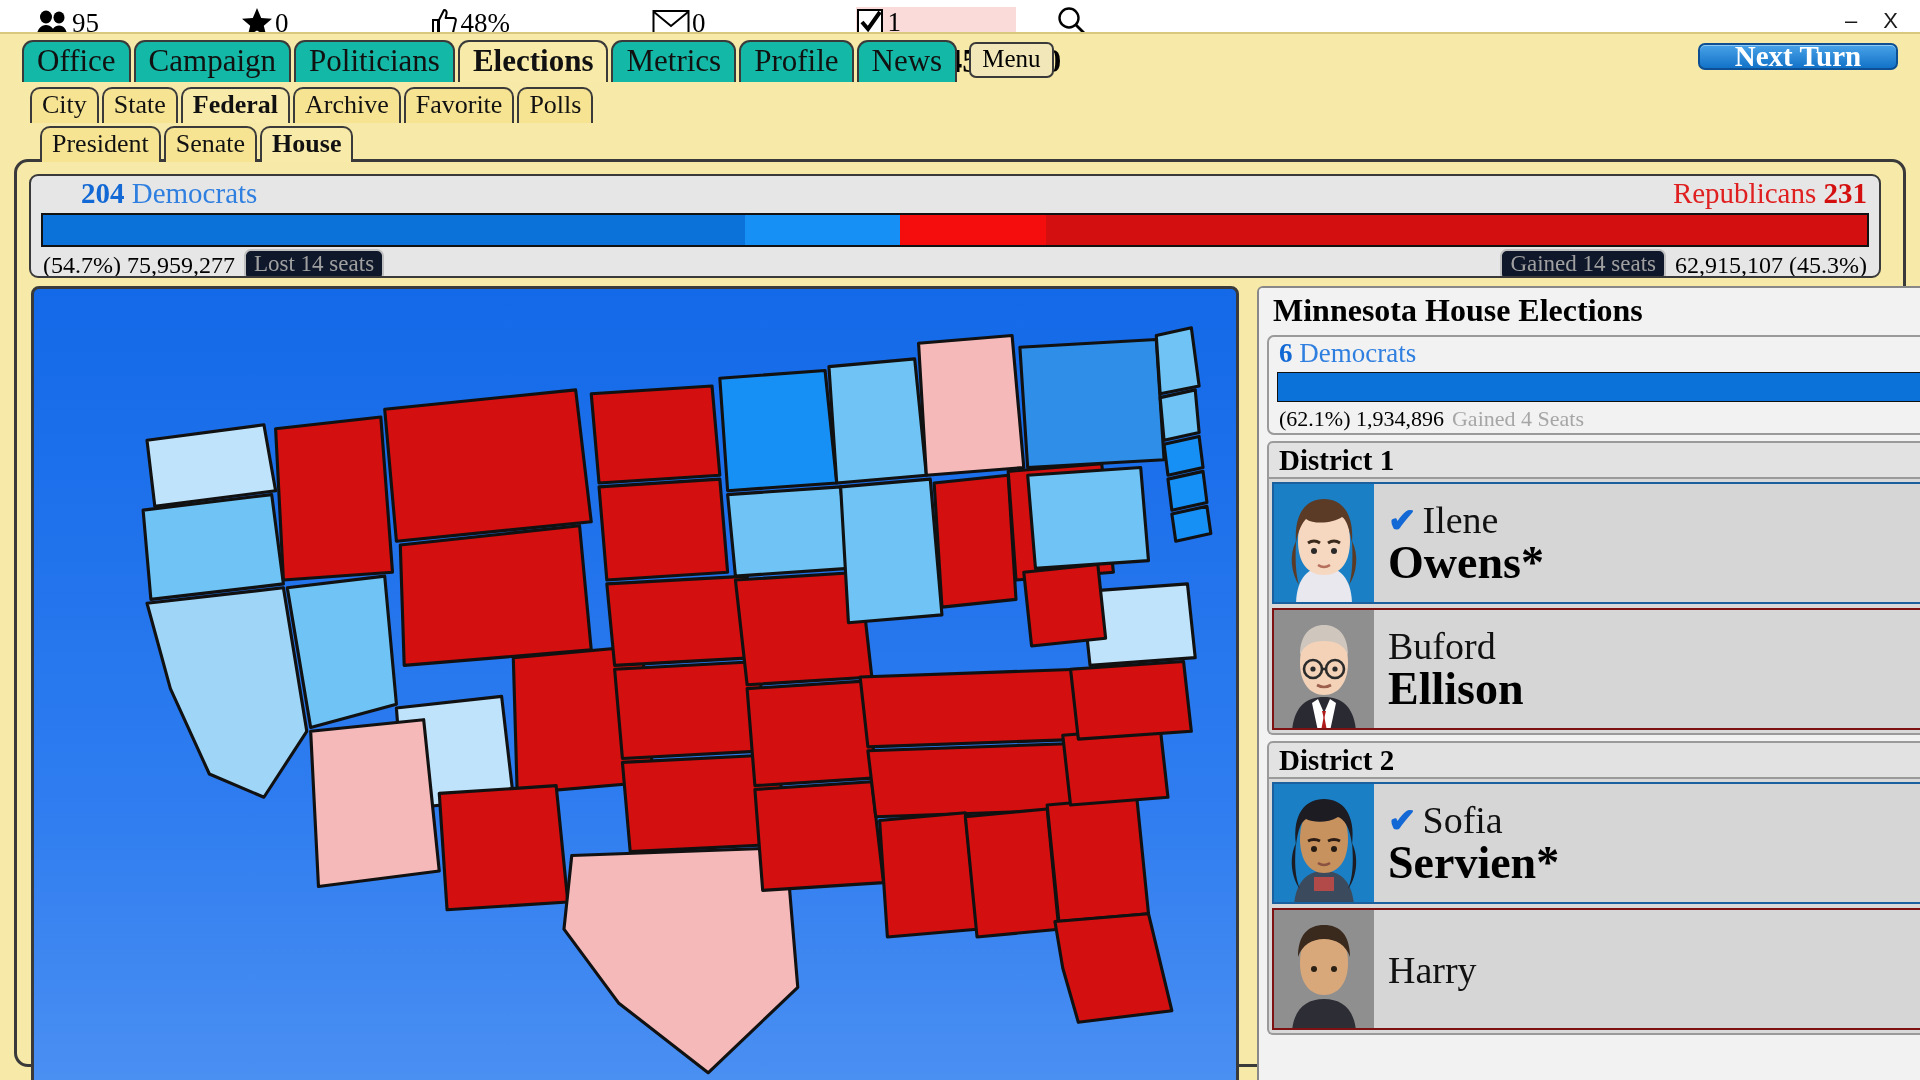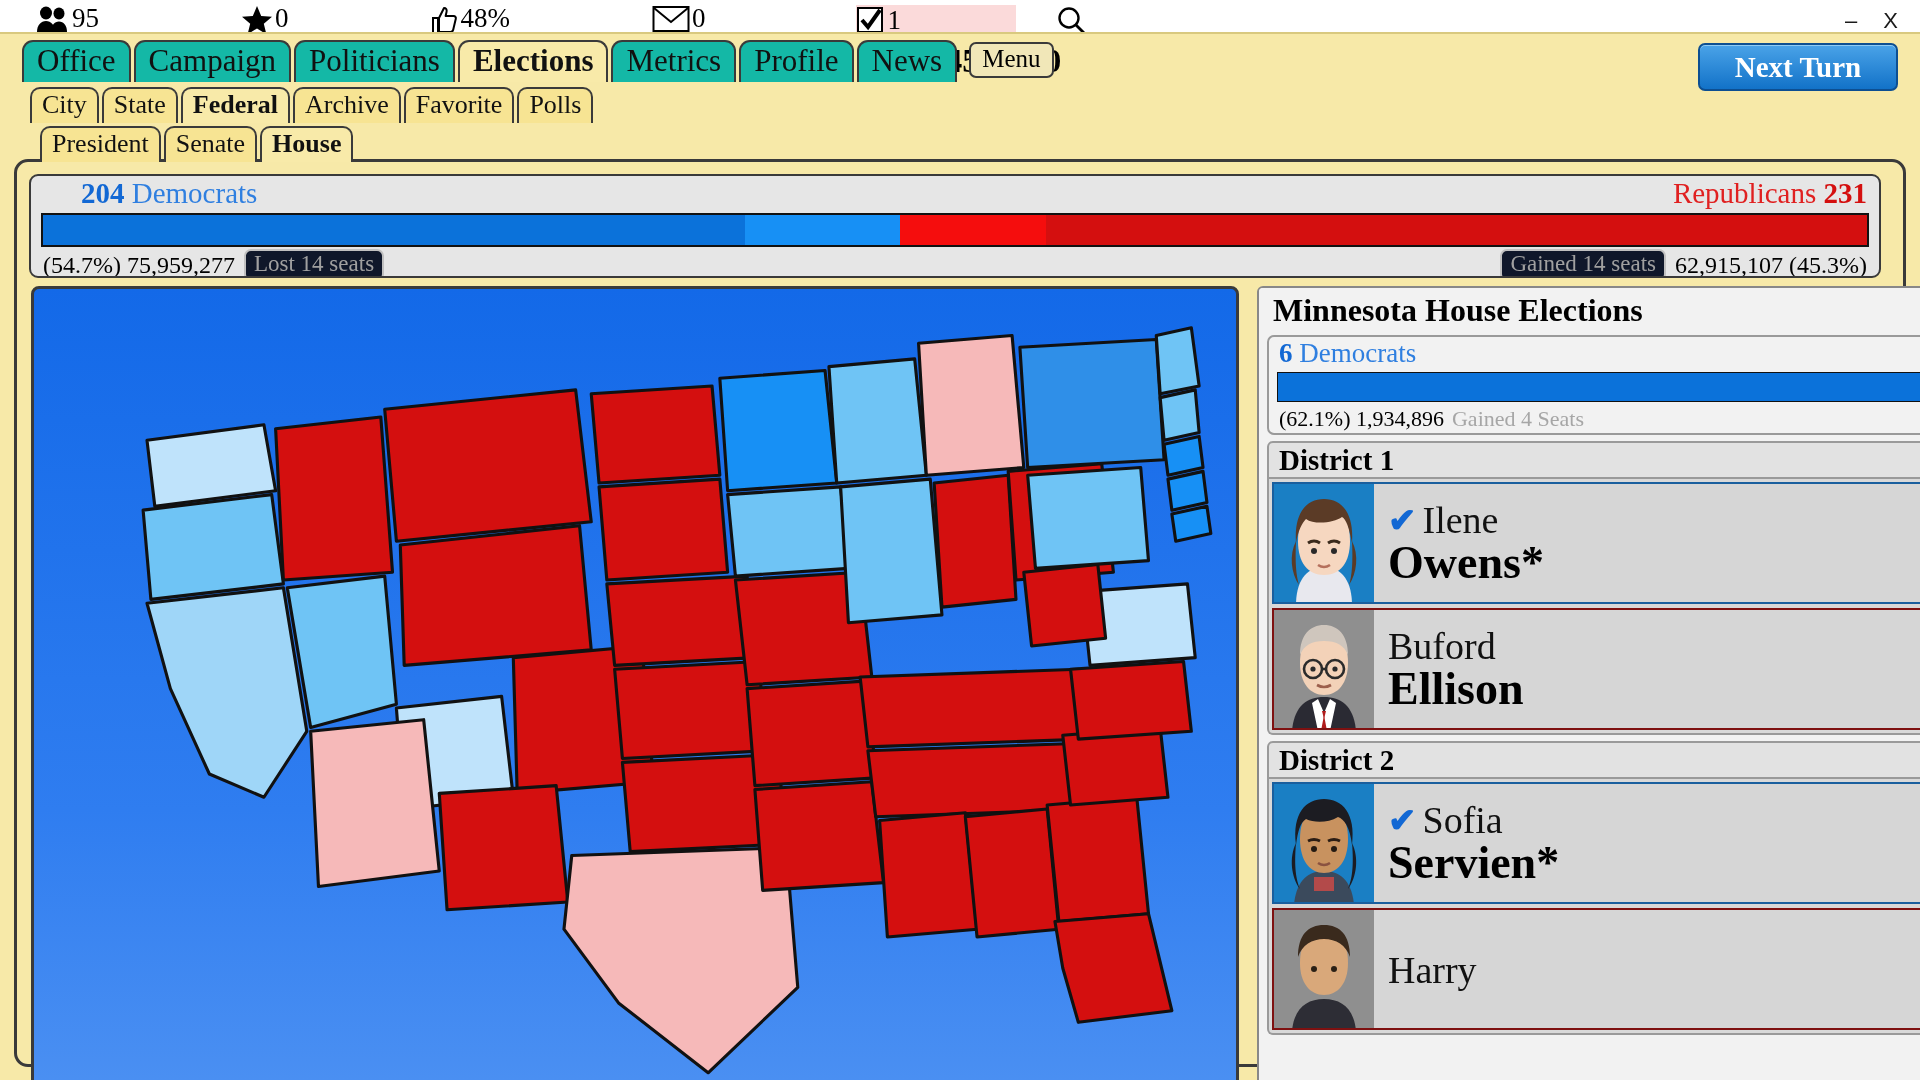--- a/index.html
+++ b/index.html
@@ -11,21 +11,21 @@
   }
 
   
   .statusbar {
     position: absolute; top: 0; left: 0;
     width: 1920px; height: 42px;
     background: #ffffff;
     display: flex; align-items: center;
   }
   .stat {
-    display: flex; align-items: flex-start;
+    display: flex; align-items: flex-end;
     height: 32px;
     font-size: 27px; color: #000;
     font-family: "Liberation Serif", serif;
   }
   .stat .glyph { display: inline-flex; align-items: center; justify-content: center; }
   .stat .val { margin-left: 2px; line-height: 1; }
 
   .s-people { margin-left: 36px; }
   .s-star   { margin-left: 142px; }
   .s-thumb  { margin-left: 140px; }
@@ -97,21 +97,21 @@
   .weeklabel {
     position: absolute; top: 9px; left: 0; width: 1920px;
     text-align: center;
     font-size: 33px; font-weight: bold;
     color: #000;
     font-family: "Liberation Serif", serif;
     pointer-events: none;
   }
   .nextturn {
     position: absolute; top: 9px; right: 22px;
-    width: 200px; height: 48px;
+    width: 200px; height: 27px;
     background: linear-gradient(#4aa3e8, #1272c8);
     border: 2px solid #0d4f92;
     border-radius: 7px;
     color: #fff;
     font-size: 29px; font-weight: bold;
     font-family: "Liberation Serif", serif;
     display: flex; align-items: center; justify-content: center;
     cursor: pointer;
     box-shadow: inset 0 1px 0 #8fcbf5;
   }

